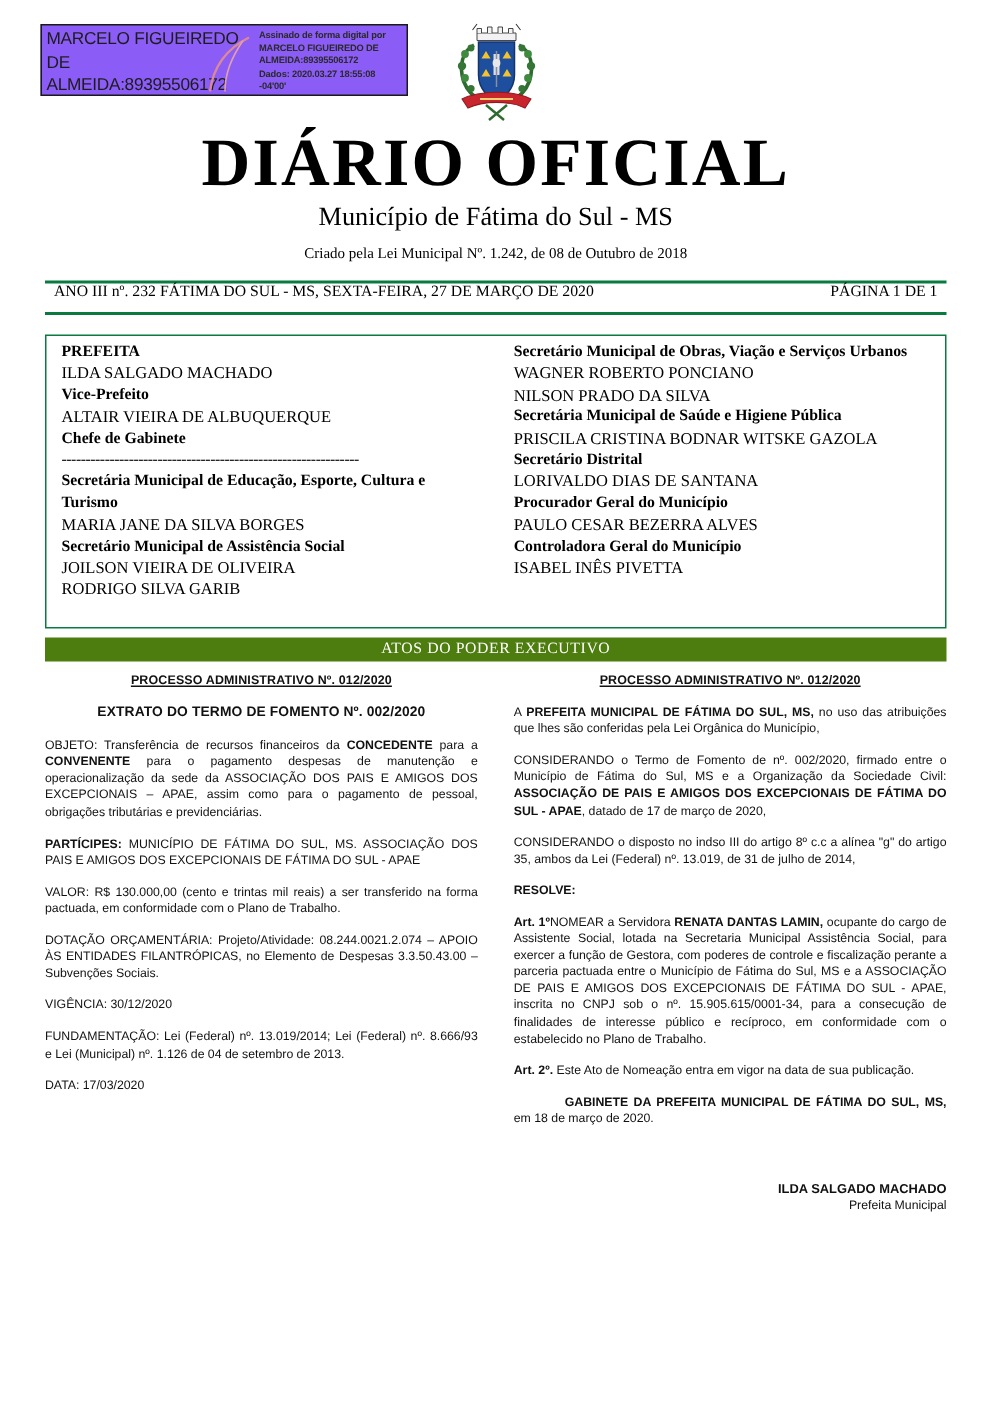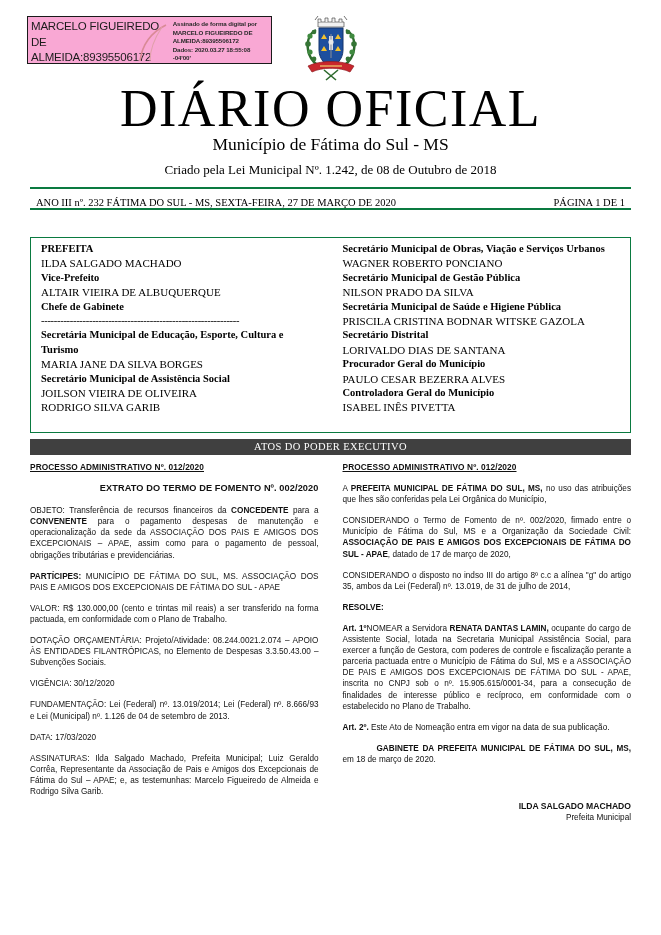--- a/index.html
+++ b/index.html
@@ -27,21 +27,21 @@
   .sig-stamp {
     position: absolute;
     left: 27px;
     top: 16px;
     width: 245px;
     height: 48px;
     border: 1px solid #1a1a1a;
     box-sizing: border-box;
     display: flex;
     overflow: hidden;
-    background: #f9a8d4;
+    background: #8b5cf6;
   }
   .sig-name {
     font-family: "Liberation Sans", sans-serif;
     font-size: 11.5px;
     line-height: 15.5px;
     padding: 2px 2px 0 3px;
     width: 139px;
     letter-spacing: -0.2px;
     color: #1c1c1c;
   }
@@ -70,60 +70,60 @@
     transform: translateX(-50%);
     top: 14px;
     width: 62px;
     height: 72px;
   }
 
   
   .masthead { padding-top: 86px; text-align: center; }
   .do-title {
     font-family: "Liberation Serif", serif;
-    font-size: 52px;
+    font-size: 45px;
     line-height: 45px;
     letter-spacing: 1.5px;
-    font-weight: normal;
+    font-weight: bold;
     margin: 0;
   }
   .do-sub {
     font-family: "Liberation Serif", serif;
     font-size: 17.5px;
     line-height: 22px;
     margin: 2px 0 0 0;
     font-weight: normal;
     text-align: center;
   }
   .do-law {
     font-family: "Liberation Serif", serif;
-    font-size: 13px;
+    font-size: 10px;
     line-height: 18px;
     margin: 6px 0 0 0;
   }
 
   
   .info-bar {
     margin-top: 8px;
     border-top: 2px solid #0a7a40;
     border-bottom: 2px solid #0a7a40;
     height: 19px;
     display: flex;
-    align-items: flex-end;
+    align-items: flex-start;
     justify-content: space-between;
     padding: 0 6px;
     font-family: "Liberation Serif", serif;
     font-size: 10.5px;
   }
   .info-left { white-space: nowrap; }
   .info-right { white-space: nowrap; }
 
   
   .officials {
-    margin-top: 27px;
+    margin-top: 13px;
     border: 1.6px solid #0a7a40;
     display: flex;
     padding: 4px 0 5px 0;
     box-sizing: border-box;
     height: 196px;
   }
   .off-col {
     width: 50%;
     box-sizing: border-box;
     padding: 0 8px 0 10px;
@@ -145,21 +145,21 @@
     font-family: "Liberation Serif", serif;
     font-size: 10.5px;
     line-height: 14.4px;
     letter-spacing: -0.3px;
     overflow: hidden;
     white-space: nowrap;
   }
 
   
   .banner {
-    background: #404040;
+    background: #4d7c0f;
     color: #ffffff;
     text-align: center;
     font-family: "Liberation Serif", serif;
     font-size: 10.5px;
     letter-spacing: 0.4px;
     line-height: 13px;
     padding: 1px 0 2px 0;
   }
   .banner.b1 { margin-top: 6px; }
   .banner.b2 { margin-top: 2px; }
@@ -175,29 +175,29 @@
     box-sizing: border-box;
     font-family: "Liberation Sans", sans-serif;
     font-size: 8.2px;
     line-height: 11.1px;
     color: #111;
   }
   .col.left  { padding-right: 12px; }
   .col.right { padding-left: 12px; }
 
   .proc-head {
-    text-align: left;
+    text-align: center;
     font-weight: bold;
     font-size: 8.3px;
     text-decoration: underline;
     letter-spacing: 0.1px;
     margin-bottom: 10px;
   }
   .doc-title {
-    text-align: right;
+    text-align: center;
     font-weight: bold;
     font-size: 9.2px;
     letter-spacing: 0.1px;
     margin-bottom: 11px;
   }
   p.para {
     margin: 0 0 10px 0;
     text-align: justify;
   }
   .b { font-weight: bold; }
@@ -297,21 +297,20 @@
       <div class="off-divider">--------------------------------------------------------------</div>
       <div class="off-role">Secretária Municipal de Educação, Esporte, Cultura e Turismo</div>
       <div class="off-name">MARIA JANE DA SILVA BORGES</div>
       <div class="off-role">Secretário Municipal de Assistência Social</div>
       <div class="off-name">JOILSON VIEIRA DE OLIVEIRA</div>
       <div class="off-name">RODRIGO SILVA GARIB</div>
     </div>
     <div class="off-col right">
       <div class="off-role">Secretário Municipal de Obras, Viação e Serviços Urbanos</div>
       <div class="off-name">WAGNER ROBERTO PONCIANO</div>
-      <div class="off-role">Secretário Municipal de Gestão Pública</div>
       <div class="off-name">NILSON PRADO DA SILVA</div>
       <div class="off-role">Secretária Municipal de Saúde e Higiene Pública</div>
       <div class="off-name">PRISCILA CRISTINA BODNAR WITSKE GAZOLA</div>
       <div class="off-role">Secretário Distrital</div>
       <div class="off-name">LORIVALDO DIAS DE SANTANA</div>
       <div class="off-role">Procurador Geral do Município</div>
       <div class="off-name">PAULO CESAR BEZERRA ALVES</div>
       <div class="off-role">Controladora Geral do Município</div>
       <div class="off-name">ISABEL INÊS PIVETTA</div>
     </div>
@@ -327,21 +326,20 @@
 
       <p class="para"><span>OBJETO: Transferência de recursos financeiros da </span><span class="b">CONCEDENTE</span><span> para a </span><span class="b">CONVENENTE</span><span> para o pagamento despesas de manutenção e operacionalização da sede da ASSOCIAÇÃO DOS PAIS E AMIGOS DOS EXCEPCIONAIS – APAE, assim como para o pagamento de pessoal, obrigações tributárias e previdenciárias.</span></p>
 
       <p class="para"><span class="b">PARTÍCIPES:</span><span> MUNICÍPIO DE FÁTIMA DO SUL, MS. ASSOCIAÇÃO DOS PAIS E AMIGOS DOS EXCEPCIONAIS DE FÁTIMA DO SUL - APAE</span></p>
 
       <p class="para">VALOR: R$ 130.000,00 (cento e trintas mil reais) a ser transferido na forma pactuada, em conformidade com o Plano de Trabalho.</p>
       <p class="para">DOTAÇÃO             ORÇAMENTÁRIA:             Projeto/Atividade: 08.244.0021.2.074 – APOIO ÀS ENTIDADES FILANTRÓPICAS, no Elemento de Despesas 3.3.50.43.00 – Subvenções Sociais.</p>
       <p class="para">VIGÊNCIA: 30/12/2020</p>
       <p class="para">FUNDAMENTAÇÃO: Lei (Federal) nº. 13.019/2014; Lei (Federal) nº. 8.666/93 e Lei (Municipal) nº. 1.126 de 04 de setembro de 2013.</p>
       <p class="para">DATA: 17/03/2020</p>
-      <p class="para">ASSINATURAS: Ilda Salgado Machado, Prefeita Municipal; Luiz Geraldo Corrêa, Representante da Associação de Pais e Amigos dos Excepcionais de Fátima do Sul – APAE; e, as testemunhas: Marcelo Figueiredo de Almeida e Rodrigo Silva Garib.</p>
     </div>
 
     <div class="col right">
       <div class="proc-head">PROCESSO ADMINISTRATIVO Nº. 012/2020</div>
 
       <p class="para"><span>A </span><span class="b">PREFEITA MUNICIPAL DE FÁTIMA DO SUL, MS,</span><span> no uso das atribuições que lhes são conferidas pela Lei Orgânica do Município,</span></p>
 
       <p class="para"><span>CONSIDERANDO o Termo de Fomento de nº. 002/2020, firmado entre o Município de Fátima do Sul, MS e a Organização da Sociedade Civil: </span><span class="b">ASSOCIAÇÃO DE PAIS E AMIGOS DOS EXCEPCIONAIS DE FÁTIMA DO SUL - APAE</span><span>, datado de 17 de março de 2020,</span></p>
 
       <p class="para">CONSIDERANDO o disposto no indso III do artigo 8º c.c a alínea "g" do artigo 35, ambos da Lei (Federal) nº. 13.019, de 31 de julho de 2014,</p>

